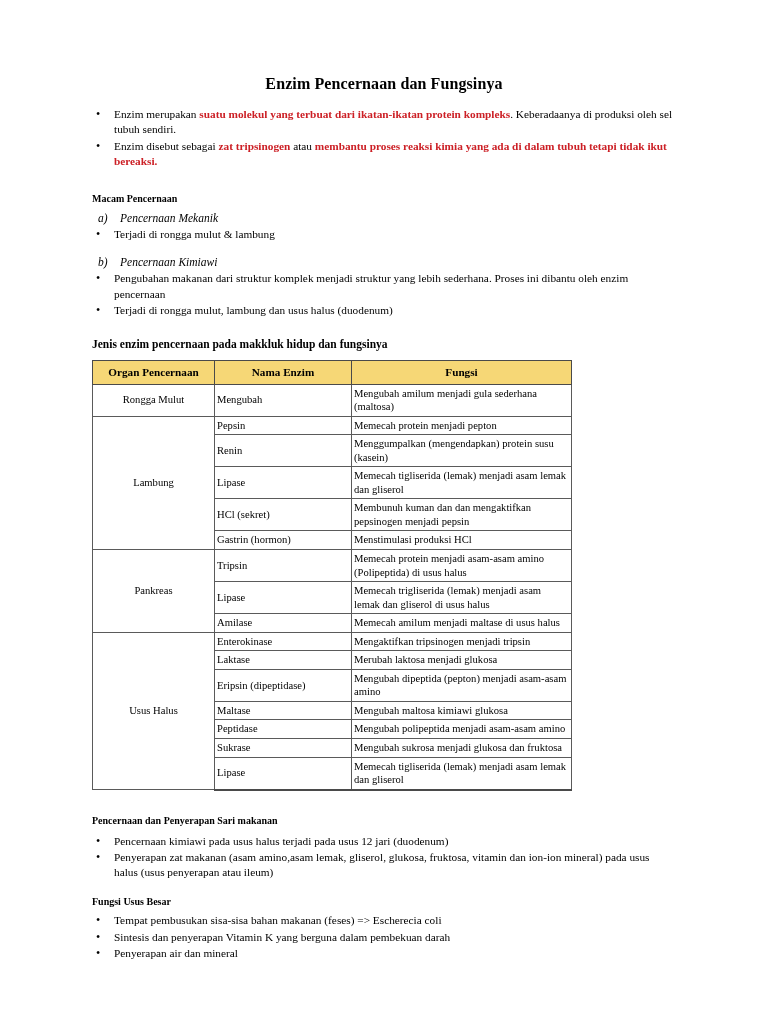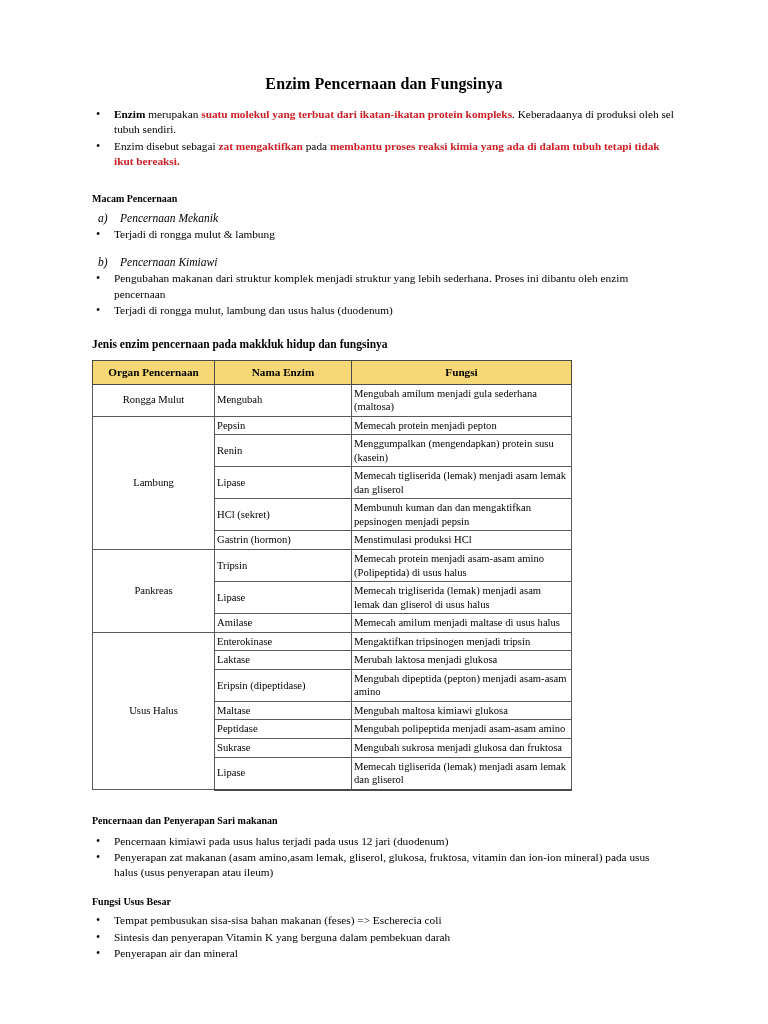--- a/index.html
+++ b/index.html
@@ -66,21 +66,21 @@
 
   
   .sub-list > li { padding-left: 50px; margin-bottom: 0px; font-size: 11.2px; }
   .sub-list > li::before { left: 32px; font-size: 11px; }
 
   
   .bot-list > li { padding-left: 50px; margin-bottom: 0px; font-size: 11.2px; }
   .bot-list > li::before { left: 32px; font-size: 11px; }
 
   .red { color: #CC2026; font-weight: bold; }
-  .bold { font-weight: bold; }
+  .bold { font-weight: normal; }
 
   
   .sec-head {
     font-weight: bold;
     font-size: 10px;
     margin: 24px 0 8px 0;
   }
   .sec-head.tight { margin-top: 16px; margin-bottom: 6px; }
 
   
@@ -144,21 +144,21 @@
 </head>
 <body>
 
 <div class="page">
   <div class="content">
 
     <h1 class="doc-title">Enzim Pencernaan dan Fungsinya</h1>
 
     <ul class="bul lead-list" id="intro-list">
         <li><span class="bold">Enzim</span><span> merupakan </span><span class="red">suatu molekul yang terbuat dari ikatan-ikatan protein kompleks</span><span>. Keberadaanya di produksi oleh sel tubuh sendiri.</span></li>
-        <li><span>Enzim disebut sebagai </span><span class="red">zat mengaktifkan</span><span> pada </span><span class="red">membantu proses reaksi kimia yang ada di dalam tubuh tetapi tidak ikut bereaksi.</span></li>
+        <li><span>Enzim disebut sebagai </span><span class="red">zat tripsinogen</span><span> atau </span><span class="red">membantu proses reaksi kimia yang ada di dalam tubuh tetapi tidak ikut bereaksi.</span></li>
       </ul>
 
     <div class="sec-head">Macam Pencernaan</div>
 
     <div id="macam-groups">
         <div>
           <div class="ol-item"><span class="mark">a)</span><span>Pencernaan Mekanik</span></div>
           <ul class="bul sub-list">
             <li>Terjadi di rongga mulut &amp; lambung</li>
           </ul>

